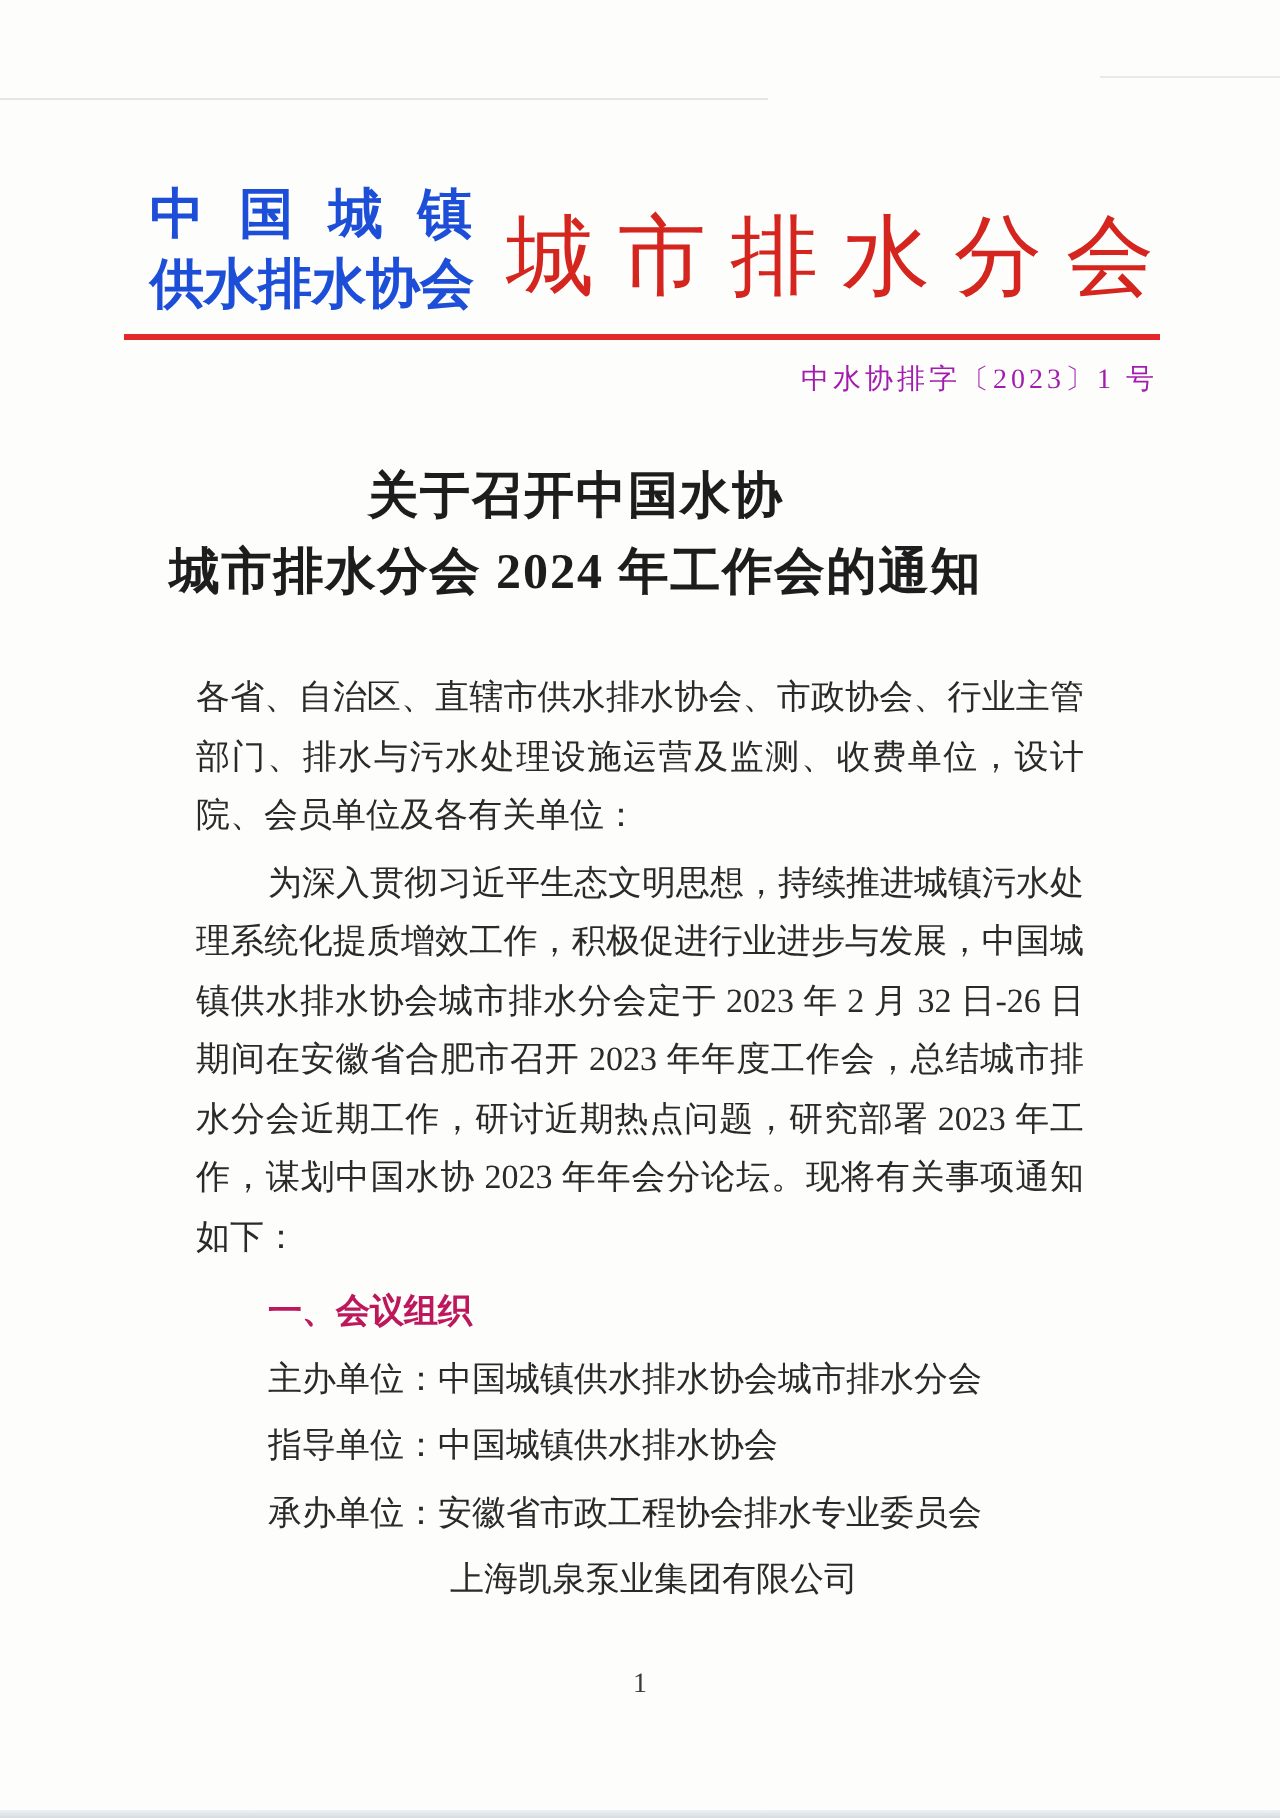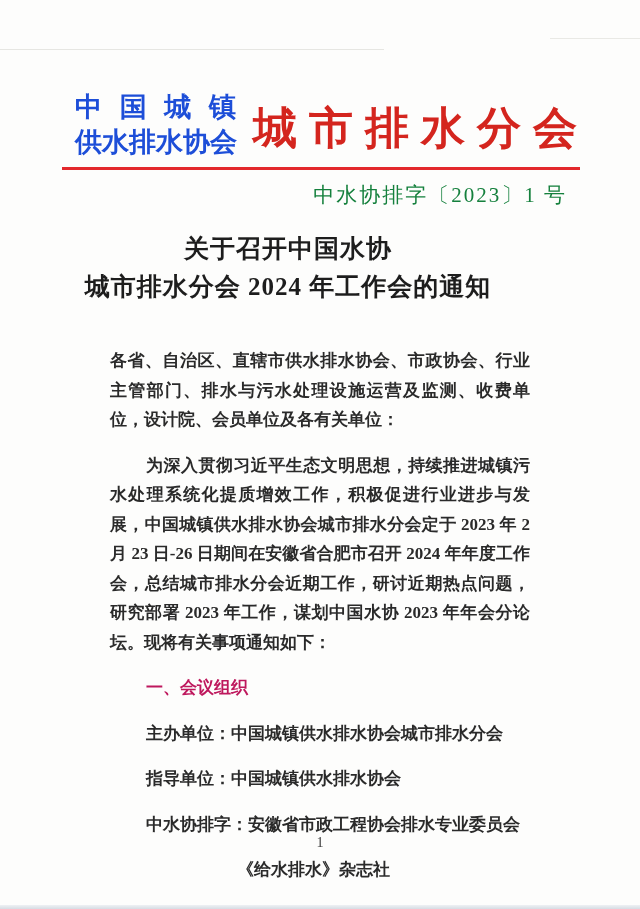--- a/index.html
+++ b/index.html
@@ -50,39 +50,39 @@
   }
   .letterhead-org .org-line {
     text-align: justify;
     text-align-last: justify;
     white-space: nowrap;
   }
   .branch-title {
     position: absolute;
     left: 253px; top: 101px;
     color: #d4251e;
-    font-weight: bold;
+    font-weight: normal;
     font-size: 44px;
     line-height: 56px;
     letter-spacing: 12px;
     white-space: nowrap;
     text-align: center;
   }
   .red-rule {
     position: absolute;
     left: 62px; top: 167px;
     width: 518px; height: 3px;
     background: #e3282c;
   }
   .doc-number {
     position: absolute;
-    right: 73px; top: 181px;
-    font-size: 21px;
+    right: 61px; top: 181px;
+    font-size: 14px;
     letter-spacing: 2px;
-    color: #15803d;
+    color: #a21caf;
     white-space: nowrap;
   }
   
   .doc-title {
     position: absolute;
     left: 0; top: 230px;
     width: 576px;
     text-align: center;
     font-size: 25px;
     font-weight: bold;
@@ -93,21 +93,21 @@
   
   .doc-body {
     position: absolute;
     left: 94px; top: 330px;
     width: 452px;
     font-size: 17px;
     line-height: 29.5px;
     text-align: justify;
     color: #2a2a2a;
   }
-  .doc-body p { margin: 16px; font-weight: bold; }
+  .doc-body p { margin: 4px; }
   .para-indent { text-indent: 36px; }
   .section-heading {
     font-weight: bold;
     text-indent: 36px;
     margin-top: 8px !important;
     color: #be185d;
   }
   .org-line-item { text-indent: 36px; }
   .org-line-cont { text-indent: 127px; }
   
@@ -139,26 +139,25 @@
 
   <div class="doc-number">中水协排字〔2023〕1 号</div>
 
   <div class="doc-title">
     <div>关于召开中国水协</div>
     <div>城市排水分会 2024 年工作会的通知</div>
   </div>
 
   <div class="doc-body">
     <p class="salutation">各省、自治区、直辖市供水排水协会、市政协会、行业主管部门、排水与污水处理设施运营及监测、收费单位，设计院、会员单位及各有关单位：</p>
-    <p class="para-indent">为深入贯彻习近平生态文明思想，持续推进城镇污水处理系统化提质增效工作，积极促进行业进步与发展，中国城镇供水排水协会城市排水分会定于 2023 年 2 月 23 日-26 日期间在安徽省合肥市召开 2024 年年度工作会，总结城市排水分会近期工作，研讨近期热点问题，研究部署 2023 年工作，谋划中国水协 2023 年年会分论坛。现将有关事项通知如下：</p>
+    <p class="para-indent">为深入贯彻习近平生态文明思想，持续推进城镇污水处理系统化提质增效工作，积极促进行业进步与发展，中国城镇供水排水协会城市排水分会定于 2023 年 2 月 32 日-26 日期间在安徽省合肥市召开 2023 年年度工作会，总结城市排水分会近期工作，研讨近期热点问题，研究部署 2023 年工作，谋划中国水协 2023 年年会分论坛。现将有关事项通知如下：</p>
     <p class="section-heading">一、会议组织</p>
     <p class="org-line-item">主办单位：中国城镇供水排水协会城市排水分会</p>
     <p class="org-line-item">指导单位：中国城镇供水排水协会</p>
-    <p class="org-line-item">中水协排字：安徽省市政工程协会排水专业委员会</p>
-    <p class="org-line-cont">《给水排水》杂志社</p>
+    <p class="org-line-item">承办单位：安徽省市政工程协会排水专业委员会</p>
     <p class="org-line-cont">上海凯泉泵业集团有限公司</p>
   </div>
 
   <div class="page-number">1</div>
 
   <div class="artifact-bottom-strip"></div>
 
 </div>
 
 </body></html>

